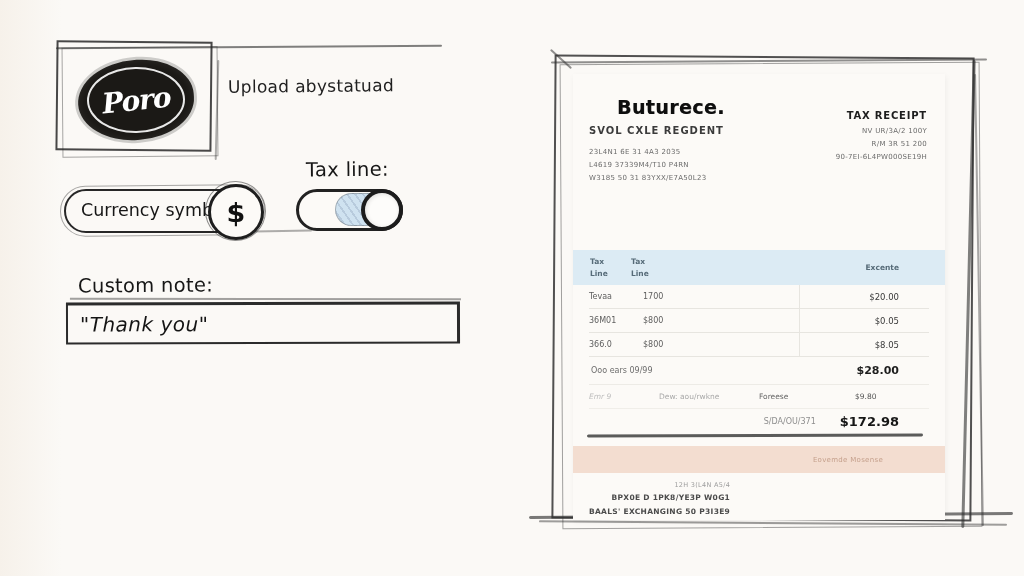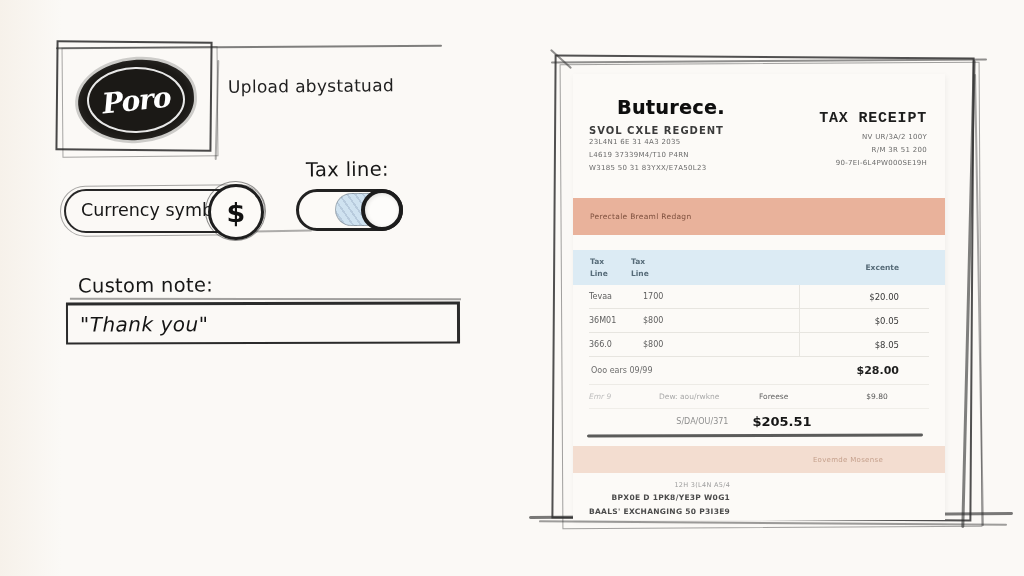--- a/index.html
+++ b/index.html
@@ -87,23 +87,23 @@
   .s-tl{left:4px; top:10px; width:28px; height:2px; transform:rotate(42deg); opacity:.7;}
 
   .paper{position:absolute; left:30px; top:26px; width:372px; height:446px;
     background:var(--paper); box-shadow:1px 2px 6px rgba(0,0,0,.05);}
 
   .r-header{position:absolute; left:16px; right:18px; top:22px; display:flex;
     justify-content:space-between;}
   .brand{font-size:19px; font-weight:800; letter-spacing:.4px; color:#0e0e0e;
     text-shadow:.4px .4px 0 rgba(0,0,0,.55);margin-left:28px;}
   .subtitle{margin-top:7px; font-size:10px; font-weight:700; letter-spacing:1px; color:#3b3b3b;}
-  .addr{font-size:7px; line-height:1.85; color:#6b6b6b; letter-spacing:.3px;}
+  .addr{margin-top:10px; font-size:7px; line-height:1.85; color:#6b6b6b; letter-spacing:.3px;}
   .r-right{text-align:right; padding-top:14px;}
-  .taxtitle{font-size:15px; font-weight:800; letter-spacing:.8px; color:#1d1d1d;font-family:Liberation Mono, monospace;}
+  .taxtitle{font-size:10px; font-weight:800; letter-spacing:.8px; color:#1d1d1d;}
   .taxlines{margin-top:4px; font-size:7px; line-height:1.85; color:#6b6b6b; letter-spacing:.3px;}
 
   .banner{position:absolute; left:0; right:0; top:124px; height:37px; background:var(--salmon);
     display:flex; align-items:center; padding-left:17px; font-size:7.5px; color:#7d4f3d;
     letter-spacing:.3px;}
   .thead{position:absolute; left:0; right:0; top:176px; height:35px; background:var(--blue-header);
     display:flex; align-items:center; font-size:7.5px; color:#55releases6b78; color:#566b78; font-weight:600;}
   .th{white-space:pre-line; line-height:1.5;}
   .th1{width:58px; padding-left:17px;}
   .th2{flex:1;}
@@ -118,22 +118,22 @@
     padding-right:30px; border-left:1px solid #e7e5e0; color:#3a3a3a; font-size:8.5px;}
   .subrow{display:flex; align-items:center; height:28px; border-bottom:1px solid #edebe6;
     font-size:8px; color:#6d6d6d;}
   .subrow .lbl{flex:1; padding-left:2px;}
   .subrow .amt{font-size:11px; font-weight:800; color:#1d1d1d; padding-right:30px;}
   .totrowA{display:flex; align-items:center; height:24px; border-bottom:1px solid #f0eee9;
     font-size:7.5px; color:#a9a9a9;}
   .totrowA .c1{width:70px; color:#bdbdbd;font-style:italic;}
   .totrowA .c2{flex:1; color:#a9a9a9;}
   .totrowA .c3{width:96px; color:#666;}
-  .totrowA .c4{width:74px; text-align:center; color:#555; padding-right:30px;}
-  .totrowB{display:flex; align-items:center; justify-content:center; height:24px;
+  .totrowA .c4{width:74px; text-align:left; color:#555; padding-right:30px;}
+  .totrowB{display:flex; align-items:center; justify-content:flex-end; height:24px;
     gap:24px; font-size:8px; color:#8e8e8e;}
   .totrowB .amt{font-size:13px; font-weight:800; color:#161616; padding-right:30px;}
   .heavy-line{position:absolute; left:14px; right:22px; top:360px; height:2.5px; background:#3e3e3e;
     transform:rotate(-.2deg); border-radius:2px; opacity:.85;}
   .banner2{position:absolute; left:0; right:0; top:372px; height:27px; background:var(--salmon-light);
     display:flex; align-items:center; justify-content:flex-end; padding-right:62px;
     font-size:7px; color:#c5a08c; letter-spacing:.3px;}
   .r-footer{position:absolute; left:16px; top:406px; line-height:1.75; letter-spacing:.3px;text-align:right;}
   .f0{font-size:6.5px; color:#9d9d9d;}
   .f1,.f2{font-size:7.5px; font-weight:700; color:#4b4b4b;}
@@ -199,23 +199,20 @@
         <div class="r-right">
           <div class="taxtitle">TAX RECEIPT</div>
           <div class="taxlines">
             <div>NV UR/3A/2 100Y</div>
             <div>R/M 3R 51 200</div>
             <div>90-7EI-6L4PW000SE19H</div>
           </div>
         </div>
       </div>
 
-      <div class="banner">
-        <span>Perectale Breaml Redagn</span>
-      </div>
 
       <div class="thead">
         <span class="th th1">Tax
 Line</span>
         <span class="th th2">Tax
 Line</span>
         <span class="th th3">Excente</span>
       </div>
 
       <div class="tbody">
@@ -239,21 +236,21 @@
           <span class="amt">$28.00</span>
         </div>
         <div class="totrowA">
           <span class="c1">Emr 9</span>
           <span class="c2">Dew: aou/rwkne</span>
           <span class="c3">Foreese</span>
           <span class="c4">$9.80</span>
         </div>
         <div class="totrowB">
           <span>S/DA/OU/371</span>
-          <span class="amt">$205.51</span>
+          <span class="amt">$172.98</span>
         </div>
       </div>
 
       <div class="heavy-line"></div>
 
       <div class="banner2">
         <span>Eovemde Mosense</span>
       </div>
 
       <div class="r-footer">

